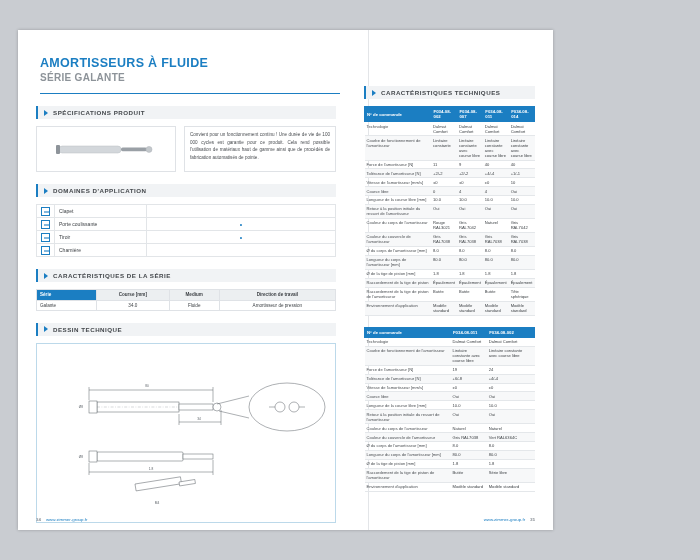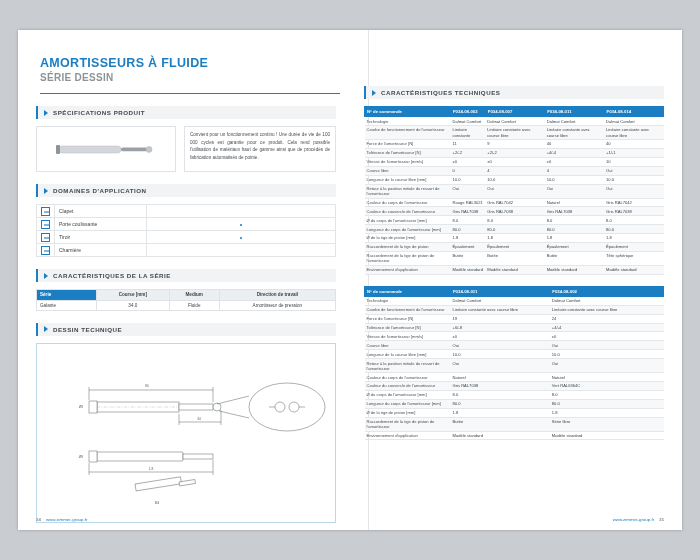--- a/index.html
+++ b/index.html
@@ -5,21 +5,21 @@
   * { box-sizing: border-box; }
   html, body { margin:0; padding:0; }
   body {
     width:700px; height:560px;
     background:#c9ccd1;
     font-family:"Liberation Sans", sans-serif;
     overflow:hidden;
   }
   .page-wrap {
     position:absolute; left:18px; top:30px;
-    width:664px; height:500px;
+    width:535px; height:500px;
     background:#ffffff;
     box-shadow:0 0 3px rgba(0,0,0,0.25);
     display:flex;
   }
   .spine {
     position:absolute; left:350px; top:0; width:1px; height:500px;
     background:#e3e5e8;
   }
   .page {
     position:relative;
@@ -128,21 +128,21 @@
 </style>
 </head>
 <body>
 
 <div class="page-wrap">
   <div class="spine"></div>
 
   <div class="page left">
 
     <div class="doc-title">AMORTISSEURS À FLUIDE</div>
-    <div class="doc-sub">SÉRIE DESSIN</div>
+    <div class="doc-sub">SÉRIE GALANTE</div>
     <div class="title-rule"></div>
 
     <div class="sec">
       <span class="tri"></span>
       <span class="lbl">SPÉCIFICATIONS PRODUIT</span>
     </div>
 
     <div class="spec-row">
       <div class="spec-img">
         <svg width="138" height="44" viewBox="0 0 138 44">

